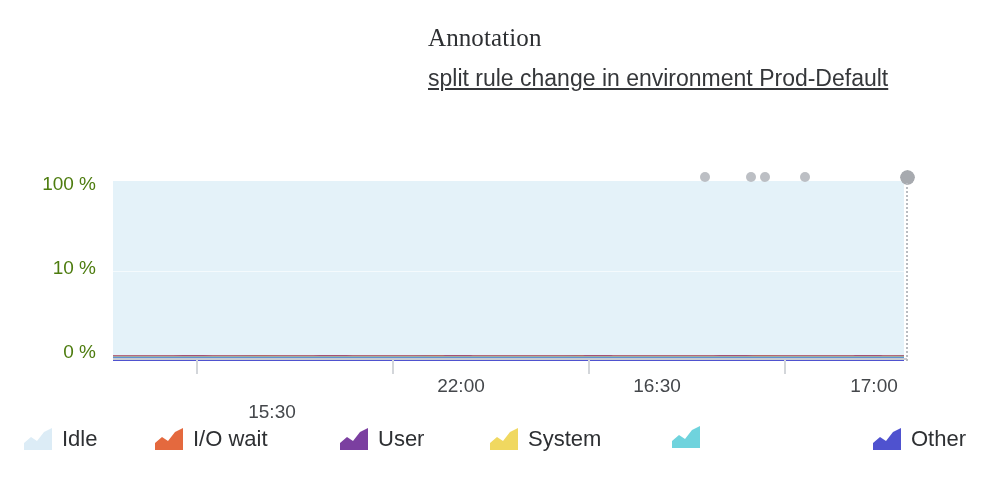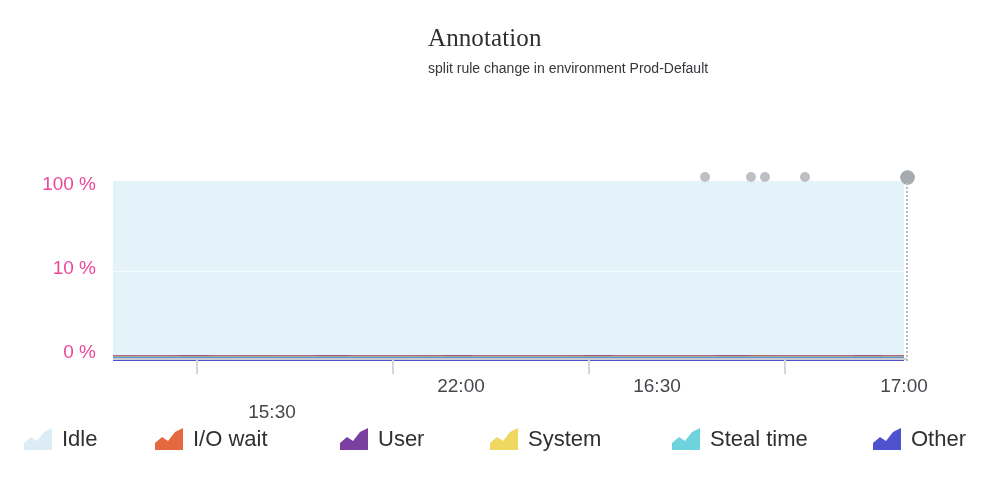--- a/index.html
+++ b/index.html
@@ -24,25 +24,26 @@
     width: 560px;
   }
   .annotation-title {
     font-size: 25px;
     line-height: 32px;
     color: #2e3033;
     letter-spacing: 0.1px;
     font-family: Liberation Serif, serif;
   }
   .annotation-subtitle {
-    font-size: 14px;
+    font-size: 23px;
     line-height: 24px;
     color: #35373a;
-    margin-top: 2px;
+    margin-top: 12px;
     white-space: nowrap;
+    text-decoration: underline;
   }
   .annotation-status {
     display: flex;
     align-items: center;
     gap: 7px;
     margin-top: 3px;
     font-size: 21px;
     line-height: 28px;
     color: #2e3033;
   }
@@ -68,21 +69,21 @@
     top: 0;
     width: 96px;
     height: 240px;
   }
   .y-label {
     position: absolute;
     right: 0;
     text-align: right;
     font-size: 19px;
     line-height: 19px;
-    color: #ec4899;
+    color: #4d7c0f;
     white-space: nowrap;
   }
   .y-label.y100 { top: 24px; }
   .y-label.y50  { top: 108px; }
   .y-label.y0   { top: 192px; }
 
   
   .plot {
     position: absolute;
     left: 113px;
@@ -254,21 +255,21 @@
   </div>
 
   <div class="x-tick" style="left:196px;"></div>
   <div class="x-tick" style="left:392px;"></div>
   <div class="x-tick" style="left:588px;"></div>
   <div class="x-tick" style="left:784px;"></div>
 
   <div class="x-label" style="left:272px;margin-top:26px;">15:30</div>
   <div class="x-label" style="left:461px;">22:00</div>
   <div class="x-label" style="left:657px;">16:30</div>
-  <div class="x-label" style="left:904px;">17:00</div>
+  <div class="x-label" style="left:874px;">17:00</div>
 </div>
 
 <div class="legend">
 
   <div class="legend-item" style="left:24px;">
     <svg class="legend-swatch" viewBox="0 0 28 22" aria-hidden="true">
       <path d="M0,22 L0,15 L7,9 L13,13 L20,4 L28,0 L28,22 Z" fill="#dcecf6"></path>
     </svg>
     <span class="legend-label">Idle</span>
   </div>
@@ -291,21 +292,20 @@
     <svg class="legend-swatch" viewBox="0 0 28 22" aria-hidden="true">
       <path d="M0,22 L0,15 L7,9 L13,13 L20,4 L28,0 L28,22 Z" fill="#f0d860"></path>
     </svg>
     <span class="legend-label">System</span>
   </div>
 
   <div class="legend-item" style="left:672px;">
     <svg class="legend-swatch" viewBox="0 0 28 22" aria-hidden="true">
       <path d="M0,22 L0,15 L7,9 L13,13 L20,4 L28,0 L28,22 Z" fill="#6fd3dd"></path>
     </svg>
-    <span class="legend-label">Steal time</span>
   </div>
 
   <div class="legend-item" style="left:873px;">
     <svg class="legend-swatch" viewBox="0 0 28 22" aria-hidden="true">
       <path d="M0,22 L0,15 L7,9 L13,13 L20,4 L28,0 L28,22 Z" fill="#4f52cf"></path>
     </svg>
     <span class="legend-label">Other</span>
   </div>
 </div>
 

